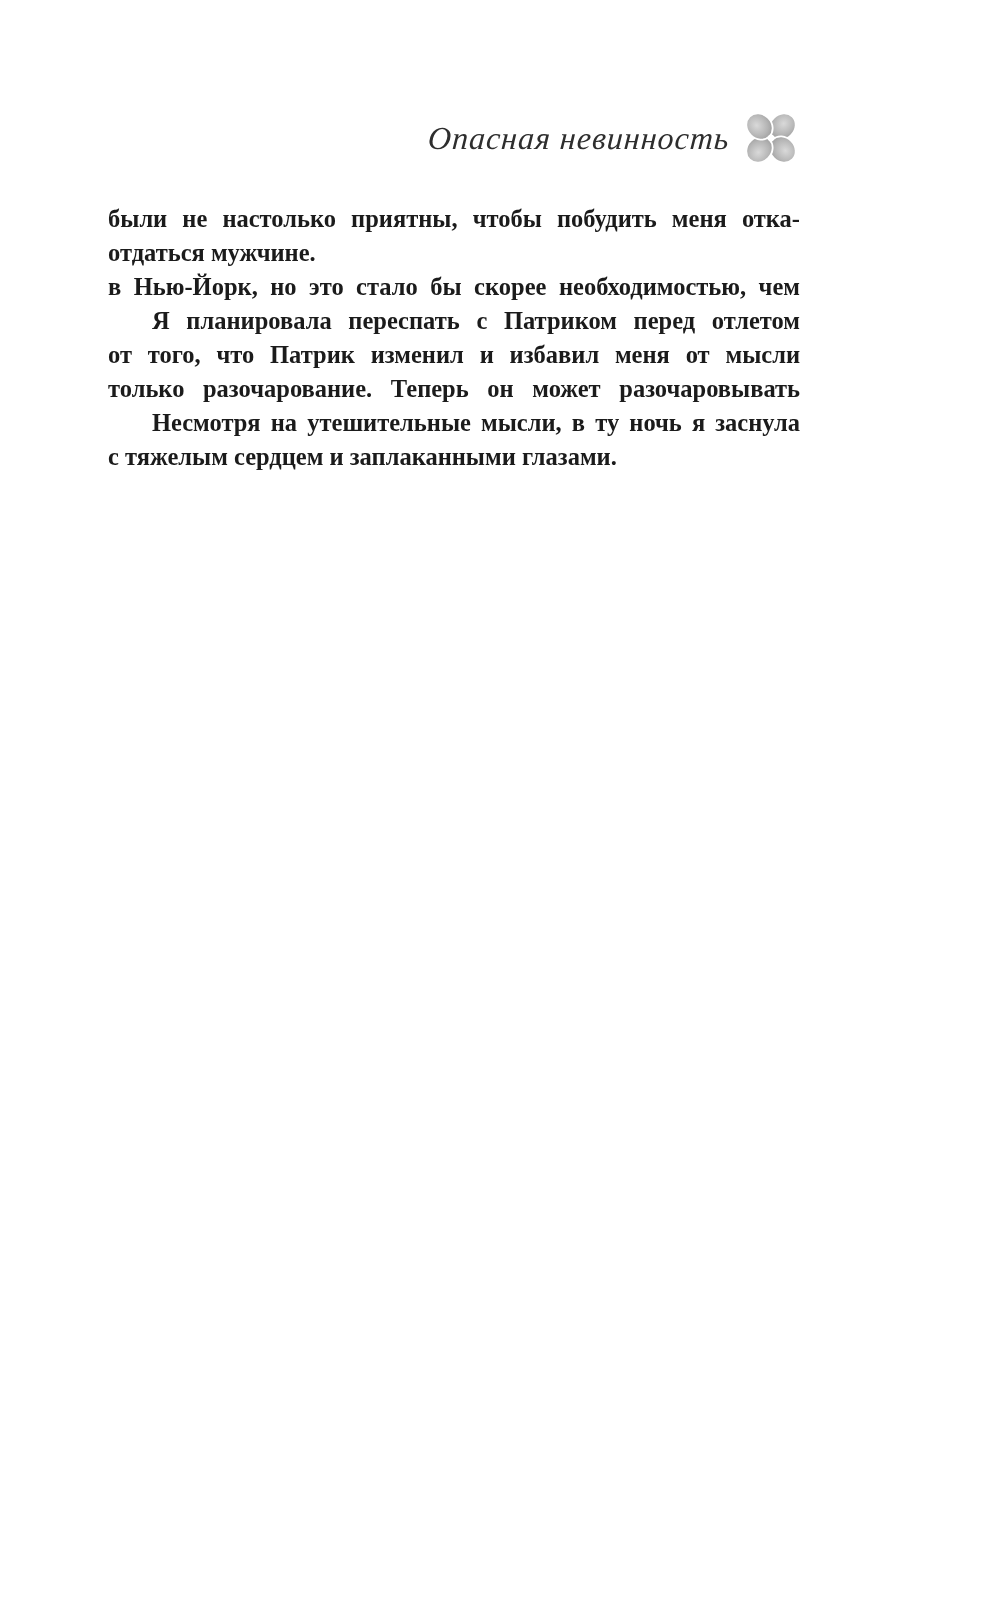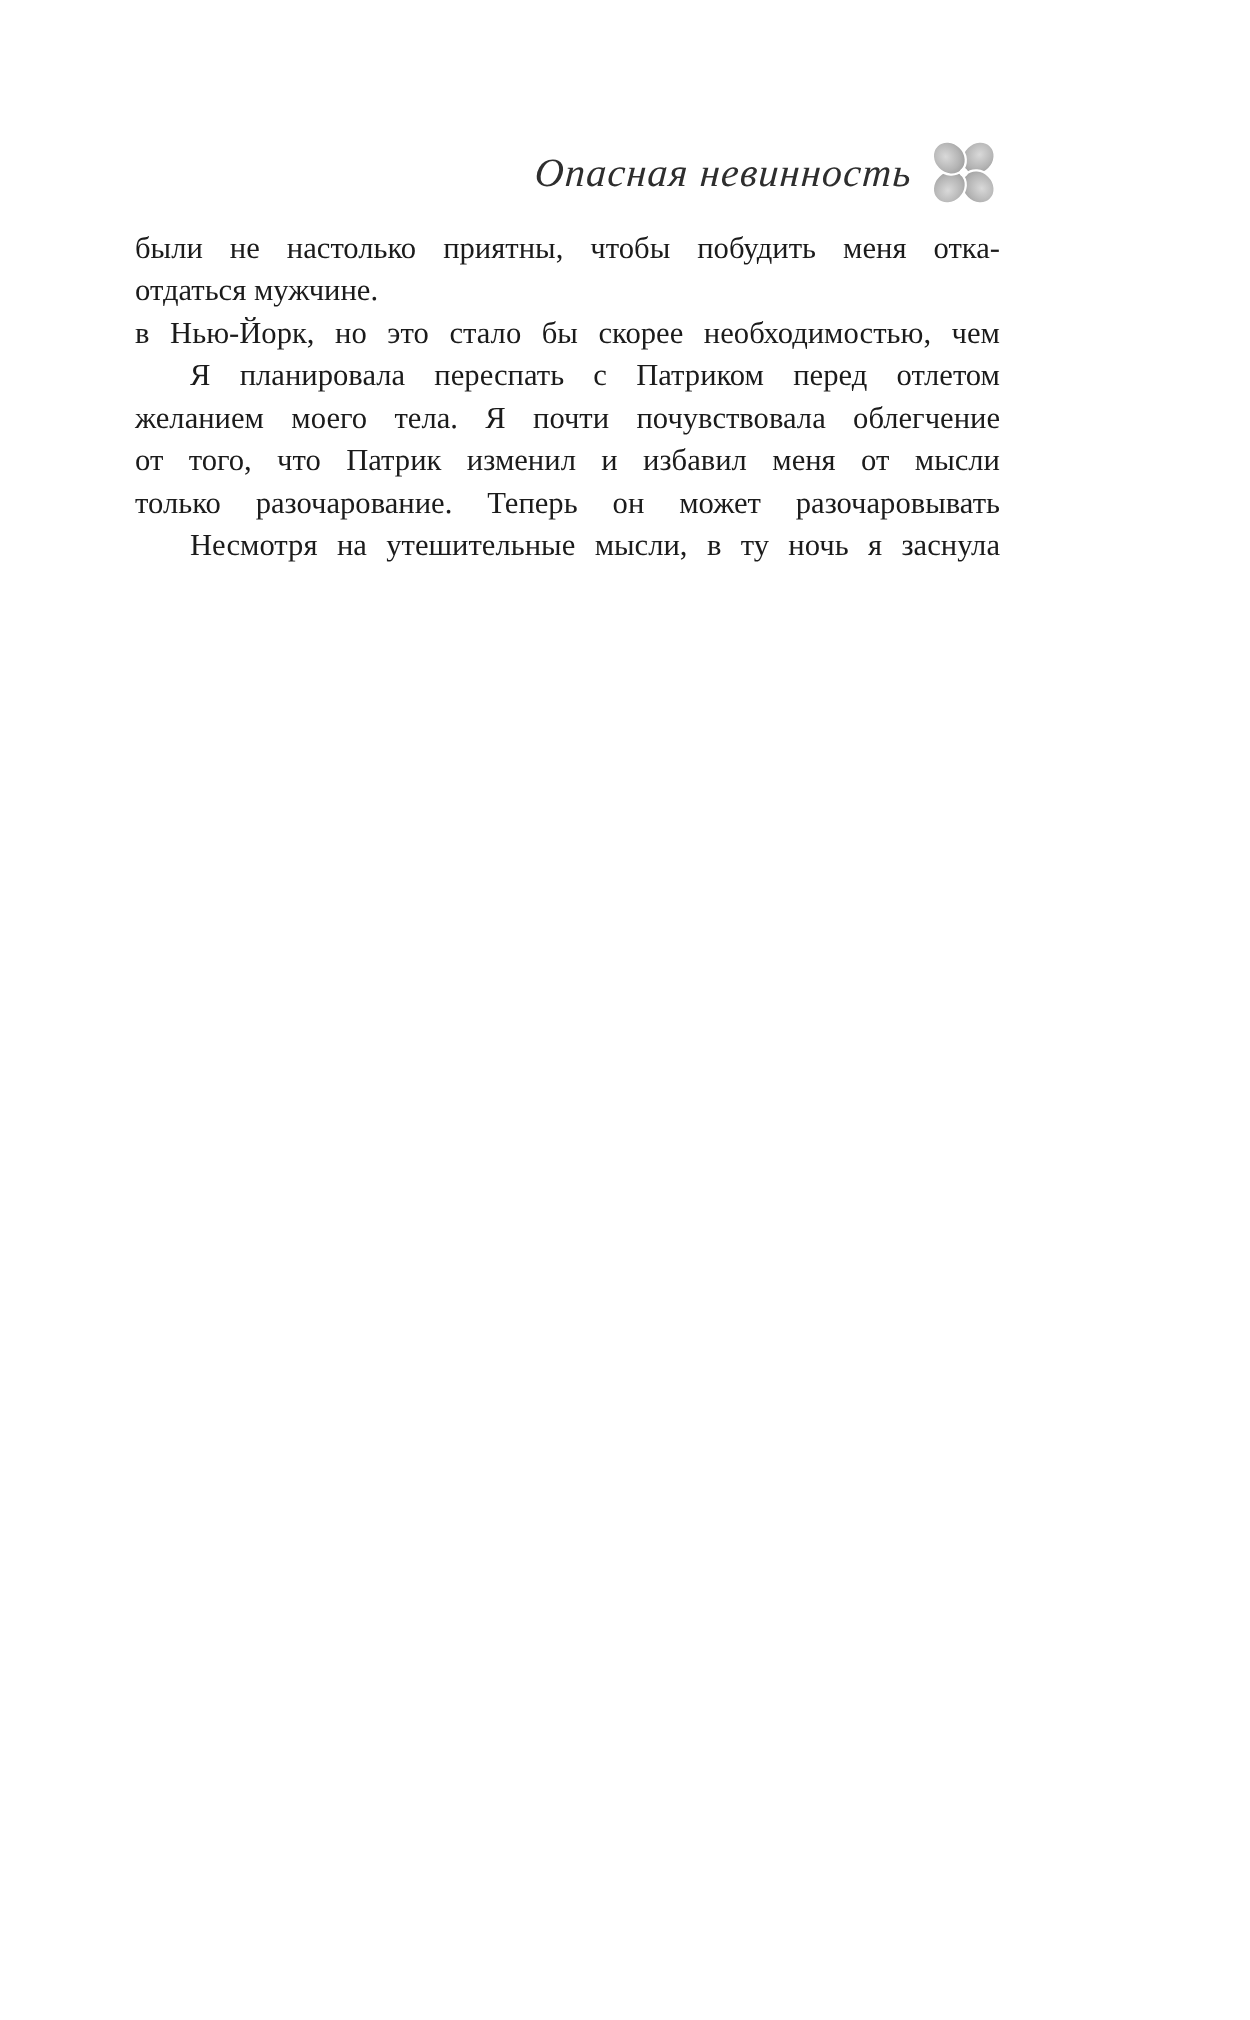--- a/index.html
+++ b/index.html
@@ -37,24 +37,25 @@
     color: #2e2e2e;
     transform: skewX(-4deg);
     white-space: nowrap;
   }
   .ornament {
     width: 58px;
     height: 58px;
     flex: 0 0 auto;
   }
   .page-body {
-    margin-top: 12px;
+    margin-top: 32px;
     font-size: 24.5px;
     line-height: 34px;
     color: #1b1b1b;
+    font-weight: bold;
   }
   .line {
     text-align: justify;
     text-align-last: justify;
     white-space: normal;
   }
   .line.last {
     text-align: center;
     text-align-last: left;
   }
@@ -87,20 +88,20 @@
         <circle cx="32" cy="32" r="3.5" fill="#ffffff"></circle>
       </svg>
     </div>
 
     <div class="page-body">
 
     <div class="line">были не настолько приятны, чтобы побудить меня отка-</div>
         <div class="line last">отдаться мужчине.</div>
         <div class="line">в Нью-Йорк, но это стало бы скорее необходимостью, чем</div>
         <div class="line indent">Я планировала переспать с Патриком перед отлетом</div>
-        <div class="line">желанием моего тела. Я почти почувствовала облегчение</div>
         <div class="line">от того, что Патрик изменил и избавил меня от мысли</div>
         <div class="line">только разочарование. Теперь он может разочаровывать</div>
         <div class="line indent">Несмотря на утешительные мысли, в ту ночь я заснула</div>
+        <div class="line last">с тяжелым сердцем и заплаканными глазами.</div>
       </div>
 
   </div>
 </div>
 
 </body></html>

